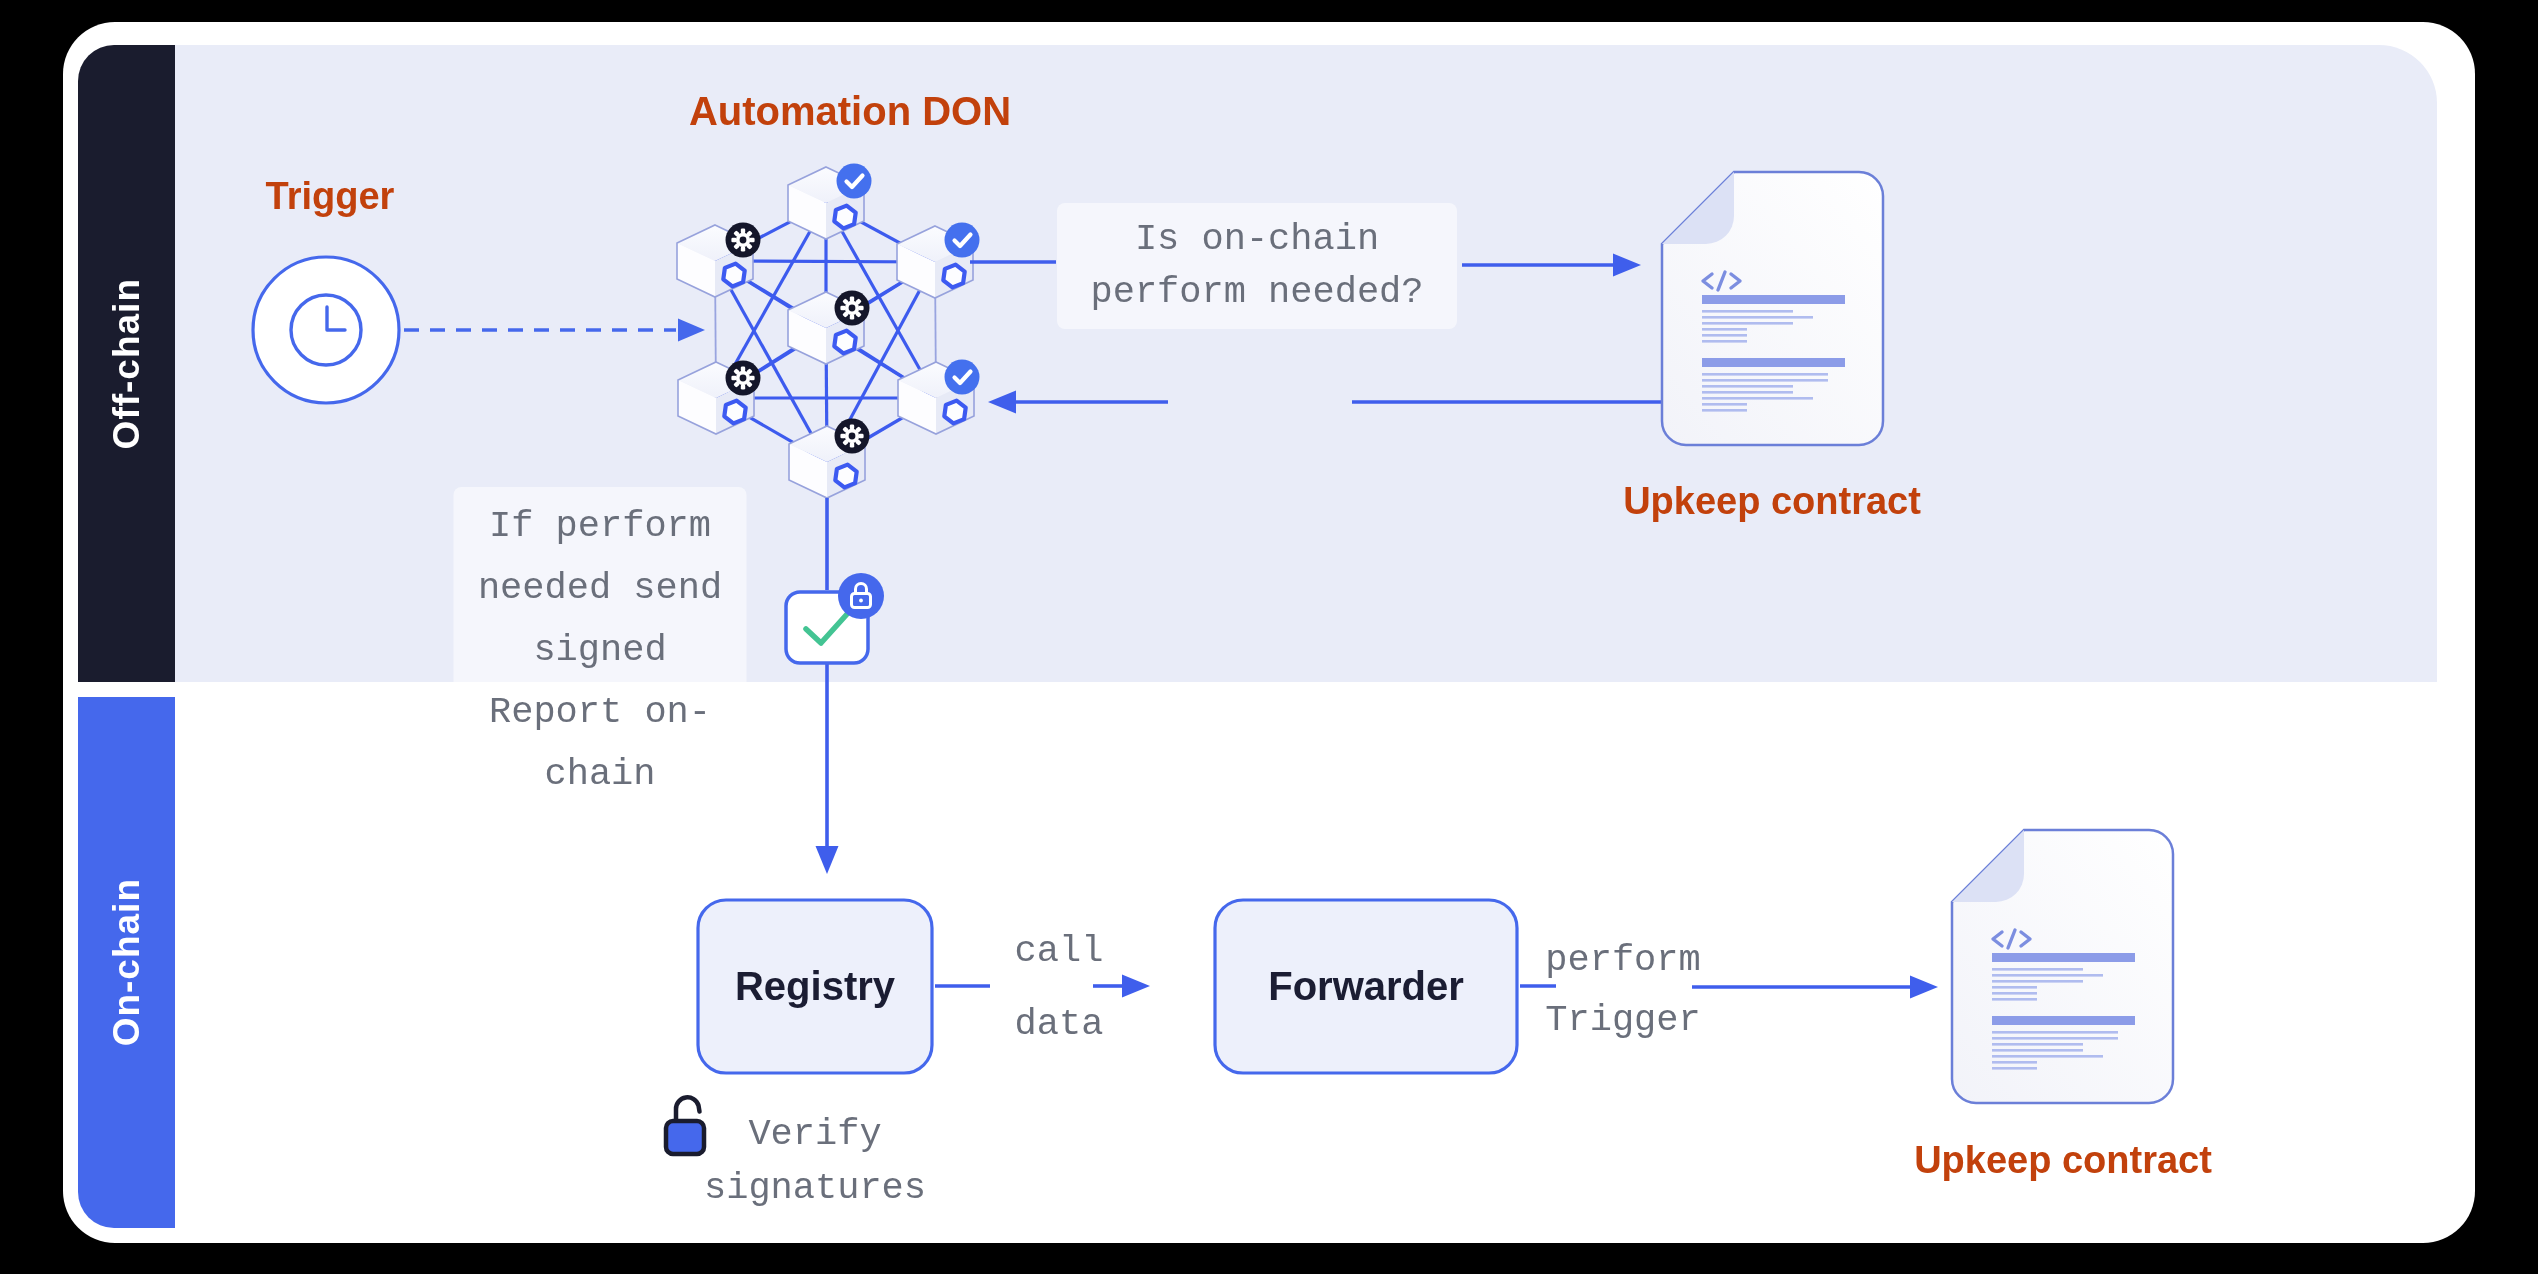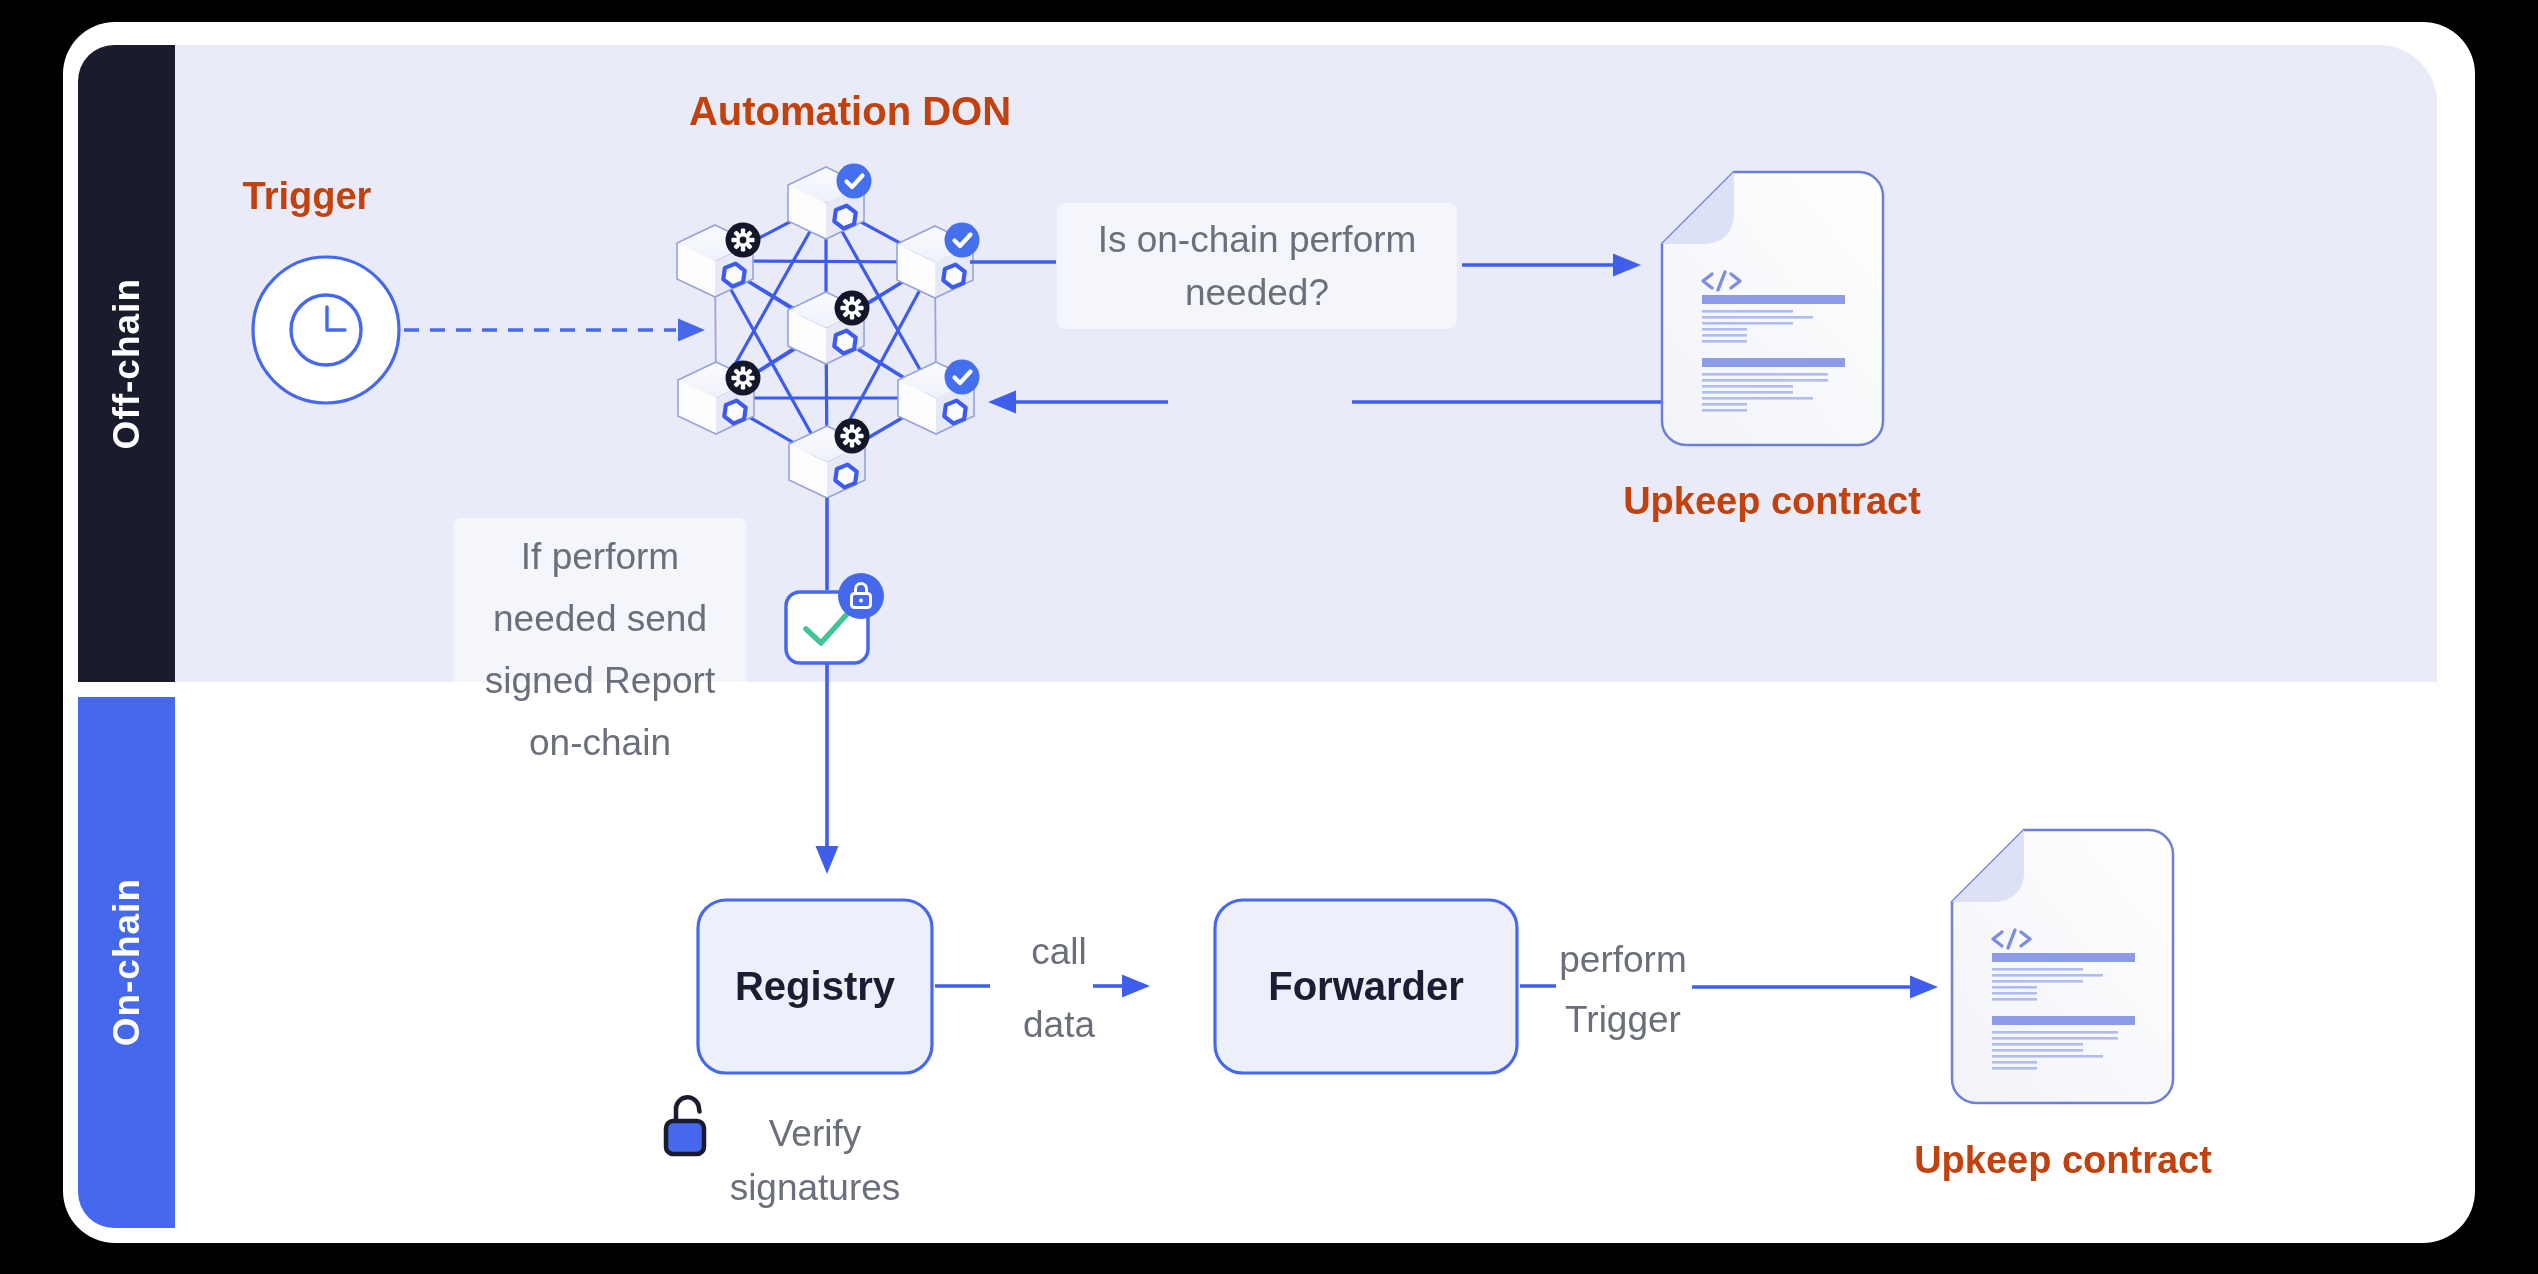--- a/index.html
+++ b/index.html
@@ -10,21 +10,21 @@
   .bar{position:absolute;left:15px;width:97px;display:flex;align-items:center;justify-content:center;}
   .bar-off{top:23px;height:637px;background:#1A1C2E;border-radius:36px 0 0 0;}
   .bar-on{top:675px;height:531px;background:#4568EC;border-radius:0 0 0 36px;}
   .bar span{writing-mode:vertical-rl;transform:rotate(180deg);color:#fff;font-weight:700;
             font-size:37px;letter-spacing:1px;white-space:nowrap;}
   svg.art{position:absolute;left:0;top:0;pointer-events:none;}
   .lbl{position:absolute;transform:translate(-50%,-50%);text-align:center;white-space:nowrap;}
   .dark-b{color:#c2410c;font-weight:700;font-size:38px;}
   .gray{color:#6A6F7B;font-weight:400;font-size:37px;}
   .whitebox{background:rgba(255,255,255,0.55);border-radius:8px;}
-  .wrap{white-space:normal;}
+  .wrap{white-space:normal;font-family:Liberation Mono, monospace;}
   .node-lbl{color:#1B1D33;font-size:40px;font-weight:700;}
 </style>
 </head>
 <body>
 
 <div class="canvas">
   <div class="page">
 
     <div class="zone-off"></div>
 
@@ -209,21 +209,21 @@
       <polygon points="1938,987 1910,975.5 1910,998.5" fill="#3F5EEC"></polygon>
 
       <use href="#doc-icon" transform="translate(1952,830)"></use>
 
       <g>
         <rect x="666" y="1121" width="38" height="33" rx="7" fill="#4568EC" stroke="#1A1C2E" stroke-width="4.5"></rect>
         <path d="M676,1119 L676,1109 A11.5,11.5 0 0 1 698.5,1105.5 L699.5,1111.5" fill="none" stroke="#1A1C2E" stroke-width="4.5" stroke-linecap="round"></path>
       </g>
     </svg>
 
-    <div class="lbl dark-b" style="left:244px;top:174px">Trigger</div>
+    <div class="lbl dark-b" style="left:267px;top:174px">Trigger</div>
 
     <div class="lbl dark-b" style="left:787px;top:89px;font-size:40px">Automation DON</div>
 
     <div class="lbl gray whitebox wrap" style="left:1194px;top:244px;width:400px;line-height:53px;padding:10px 0">Is on-chain perform needed?</div>
 
 
     <div class="lbl gray whitebox wrap" style="left:537px;top:628px;width:265px;line-height:62px;padding:8px 14px">If perform needed send signed Report on-chain</div>
 
     <div class="lbl dark-b" style="left:1709px;top:479px">Upkeep contract</div>
 

